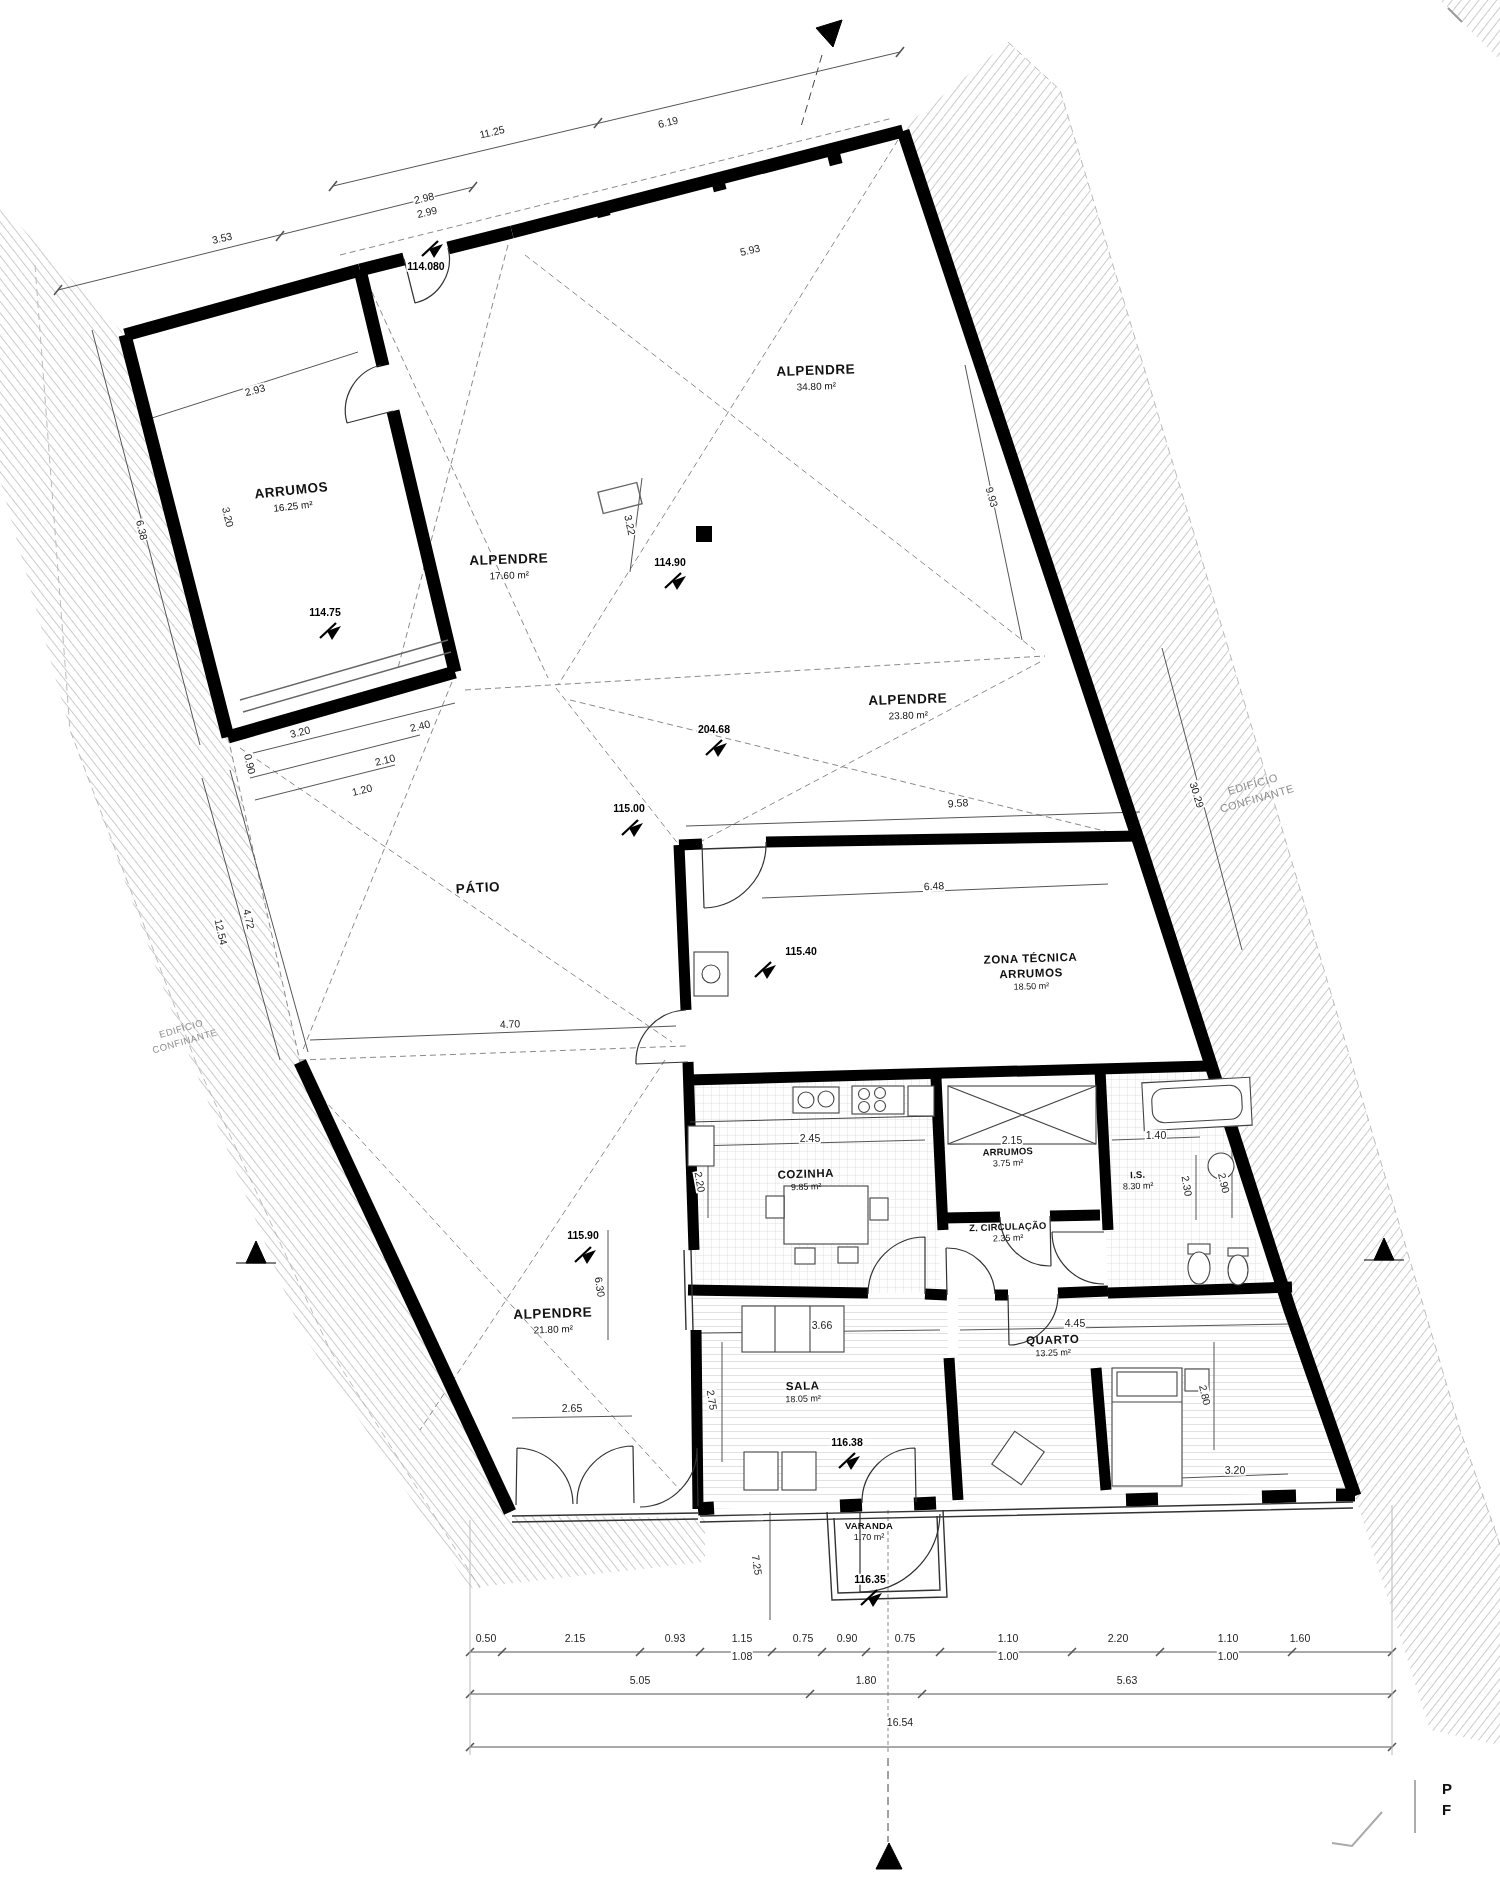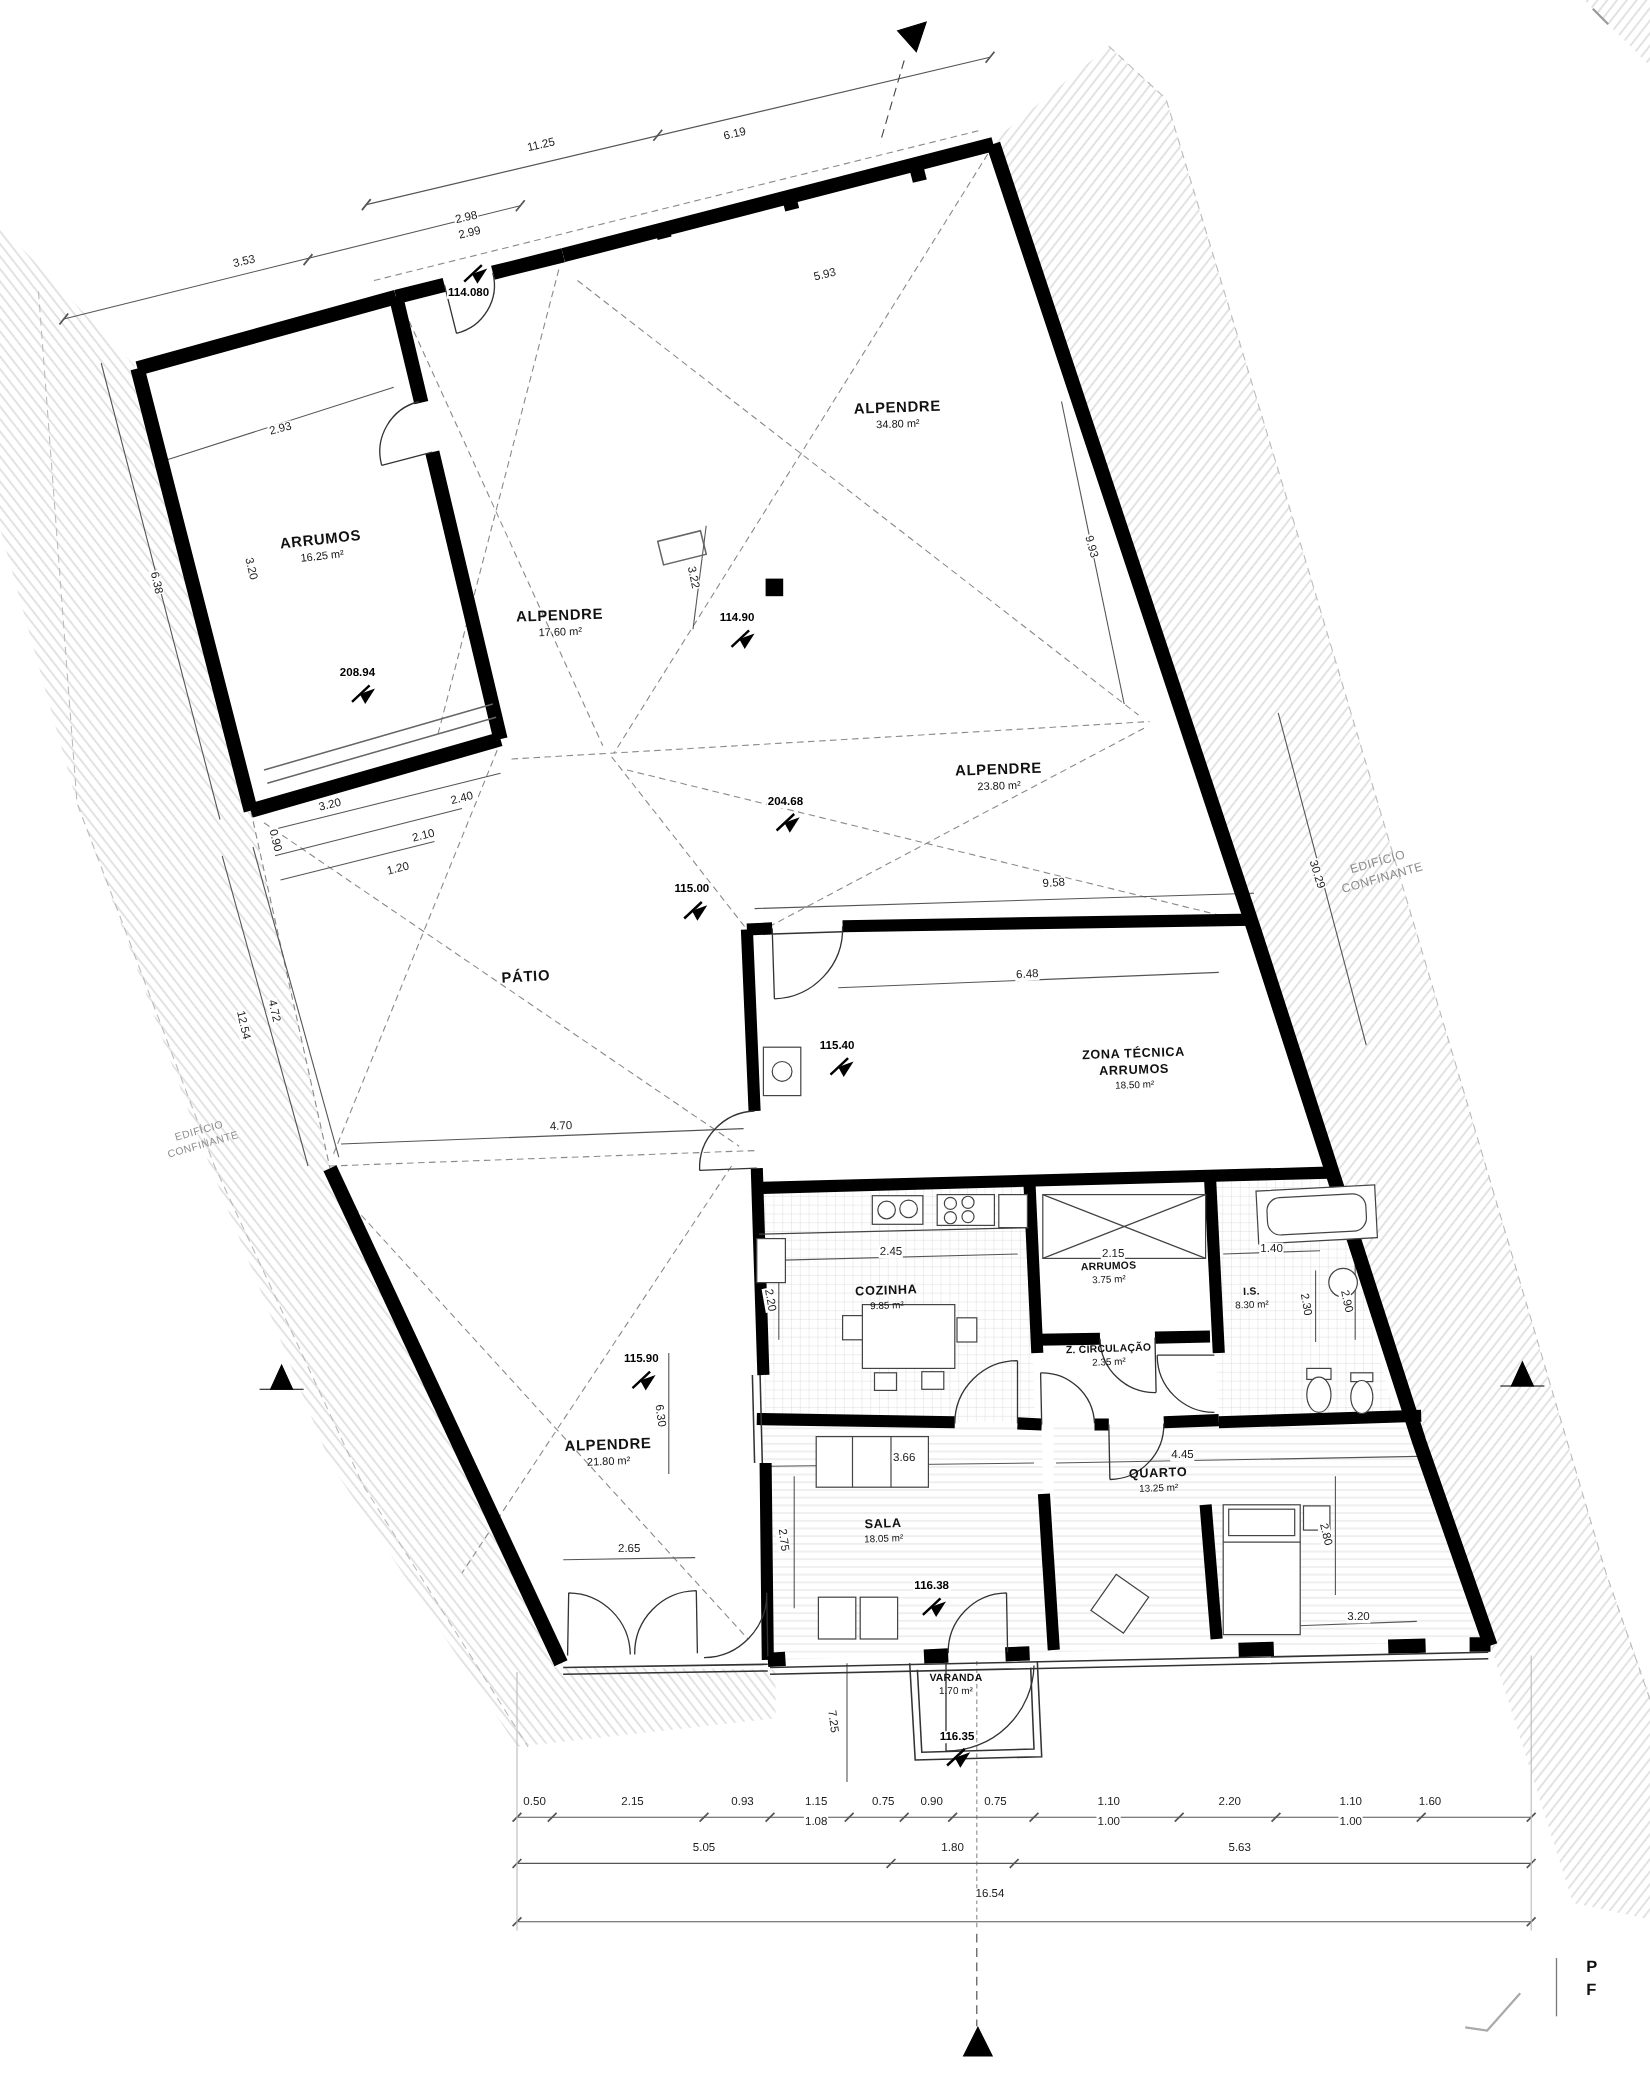--- a/index.html
+++ b/index.html
@@ -323,25 +323,25 @@
 <div class="room md" style="left:1053px;top:1346px;--r:-2deg">
       <span class="nm">QUARTO</span>
       <span class="ar">13.25 m²</span>
     </div>
 <div class="room sm" style="left:869px;top:1532px;">
       <span class="nm">VARANDA</span>
       <span class="ar">1.70 m²</span>
     </div>
 
 <div class="elev" style="left:426px;top:230px;margin-top:36px;">114.080</div>
-<div class="elev" style="left:325px;top:612px;">208.94</div>
+<div class="elev" style="left:325px;top:612px;">114.75</div>
 <div class="elev" style="left:670px;top:562px;">114.90</div>
 <div class="elev" style="left:714px;top:729px;">204.68</div>
 <div class="elev" style="left:629px;top:808px;">115.00</div>
-<div class="elev" style="left:761px;top:951px;">115.40</div>
+<div class="elev" style="left:801px;top:951px;">115.40</div>
 <div class="elev" style="left:583px;top:1235px;">115.90</div>
 <div class="elev" style="left:847px;top:1442px;">116.38</div>
 <div class="elev" style="left:870px;top:1579px;">116.35</div>
 
 <div class="dim" style="left:492px;top:132px;--r:-13deg">11.25</div>
 <div class="dim" style="left:668px;top:122px;--r:-13deg">6.19</div>
 <div class="dim" style="left:424px;top:198px;--r:-13deg">2.98</div>
 <div class="dim" style="left:427px;top:212px;--r:-13deg">2.99</div>
 <div class="dim" style="left:222px;top:238px;--r:-13deg">3.53</div>
 <div class="dim" style="left:750px;top:250px;--r:-13deg">5.93</div>

